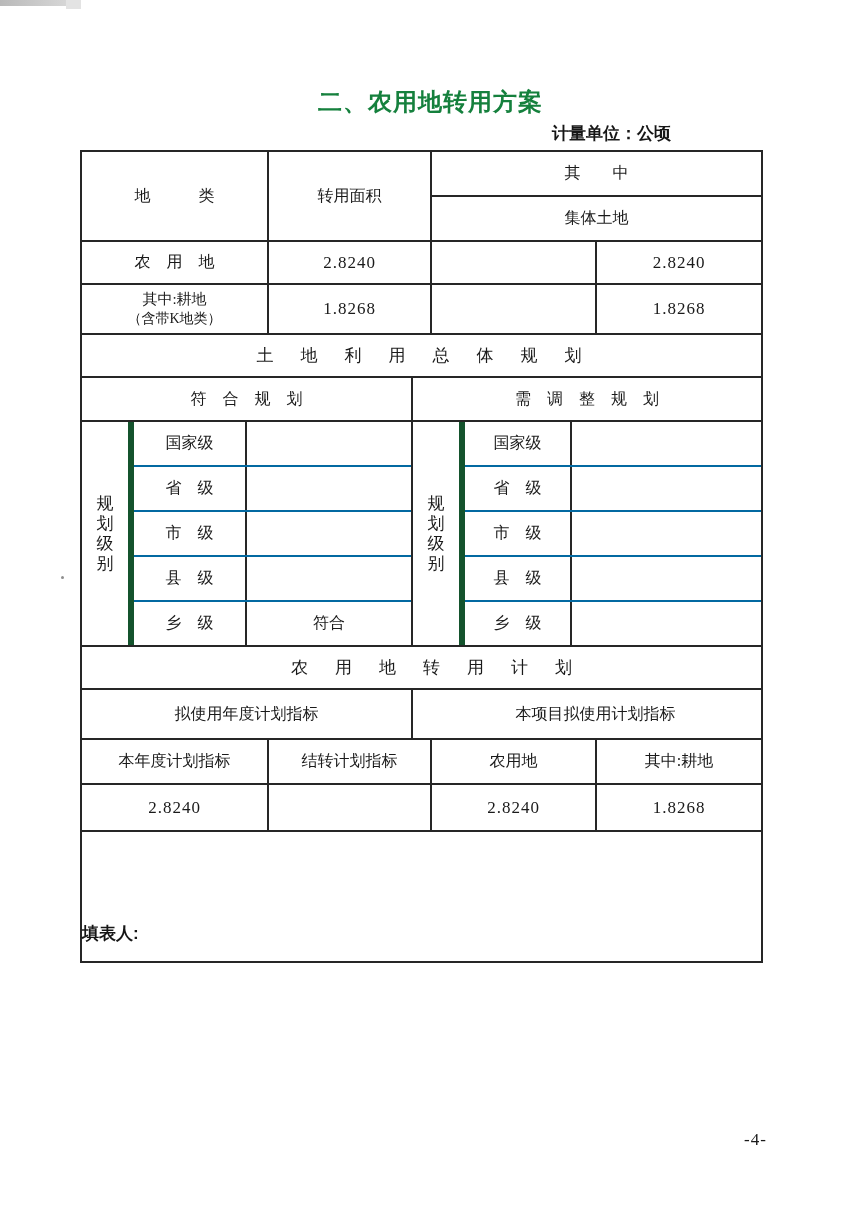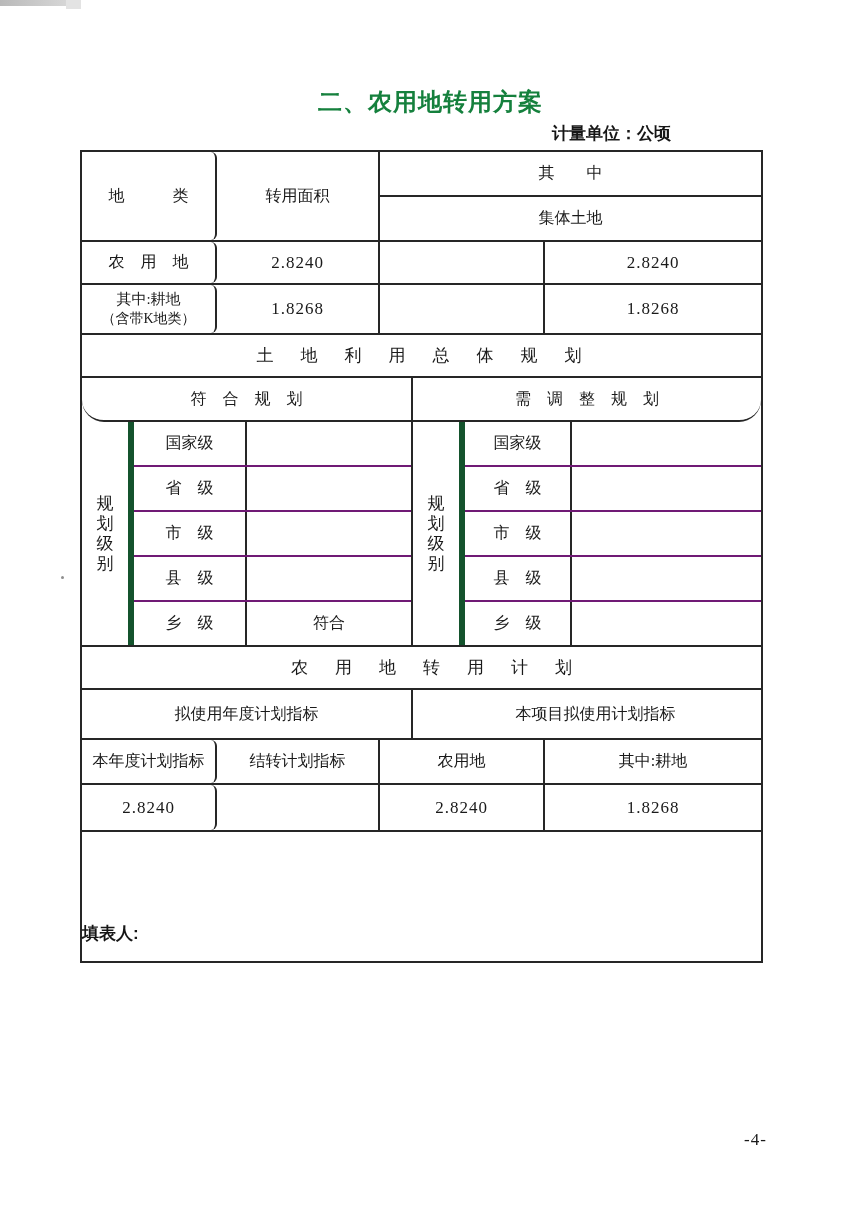--- a/index.html
+++ b/index.html
@@ -52,46 +52,46 @@
     display: flex; align-items: center; justify-content: center;
     text-align: center; white-space: pre; overflow: hidden;
   }
   .br { border-right: 2px solid #262626; }
   .bb { border-bottom: 2px solid #262626; }
 
   .h-b1  { height: 90px; }
   .h-b2  { height: 43px; }
   .h-b3  { height: 50px; }
   .h-b4  { height: 43px; }
-  .h-b5  { height: 44px; border-radius: 22px; }
+  .h-b5  { height: 44px; }
   .h-b6  { height: 225px; }
   .h-b7  { height: 43px; }
   .h-b8  { height: 50px; gap: 17px; }
   .h-b9  { height: 45px; }
   .h-b10 { height: 47px; }
   .h-b11 { flex: 1; border-bottom: none; }
 
-  .colA { width: 135px; border-radius: 6px; }
+  .colA { width: 187px; }
   .colB { width: 163px; }
   .colC { width: 165px; }
   .colD { flex: 1; }
 
   .num { font-size: 17px; letter-spacing: 1px; }
   .sec-title { font-size: 17px; letter-spacing: 5px; }
   .half-hd { font-size: 16px; }
 
   .half-left  { width: 331px; border-right: 2px solid #262626; display: flex; }
   .half-right { flex: 1; display: flex; }
 
   
   .plan-half { display: flex; height: 100%; }
   .vlabel-cell { display: flex; align-items: center; justify-content: center; border-right: 6px solid #14532d; }
   .vlabel-cell .vtext { width: 19px; font-size: 17px; line-height: 20px; word-break: break-all; text-align: center; }
   .lv-col { flex: 1; display: flex; flex-direction: column; }
-  .lv-row { display: flex; flex: 1; border-bottom: 2px solid #701a75; }
+  .lv-row { display: flex; flex: 1; border-bottom: 2px solid #0369a1; }
   .lv-row:last-child { border-bottom: none; }
   .lvl-w  { width: 52px; }
   .name-L { width: 113px; }
   .name-R { width: 107px; }
   .val    { flex: 1; }
 
   .two-line { line-height: 1.35; font-size: 15px; }
   .two-line .l2 { font-size: 14px; display: block; }
 </style>
 </head>

